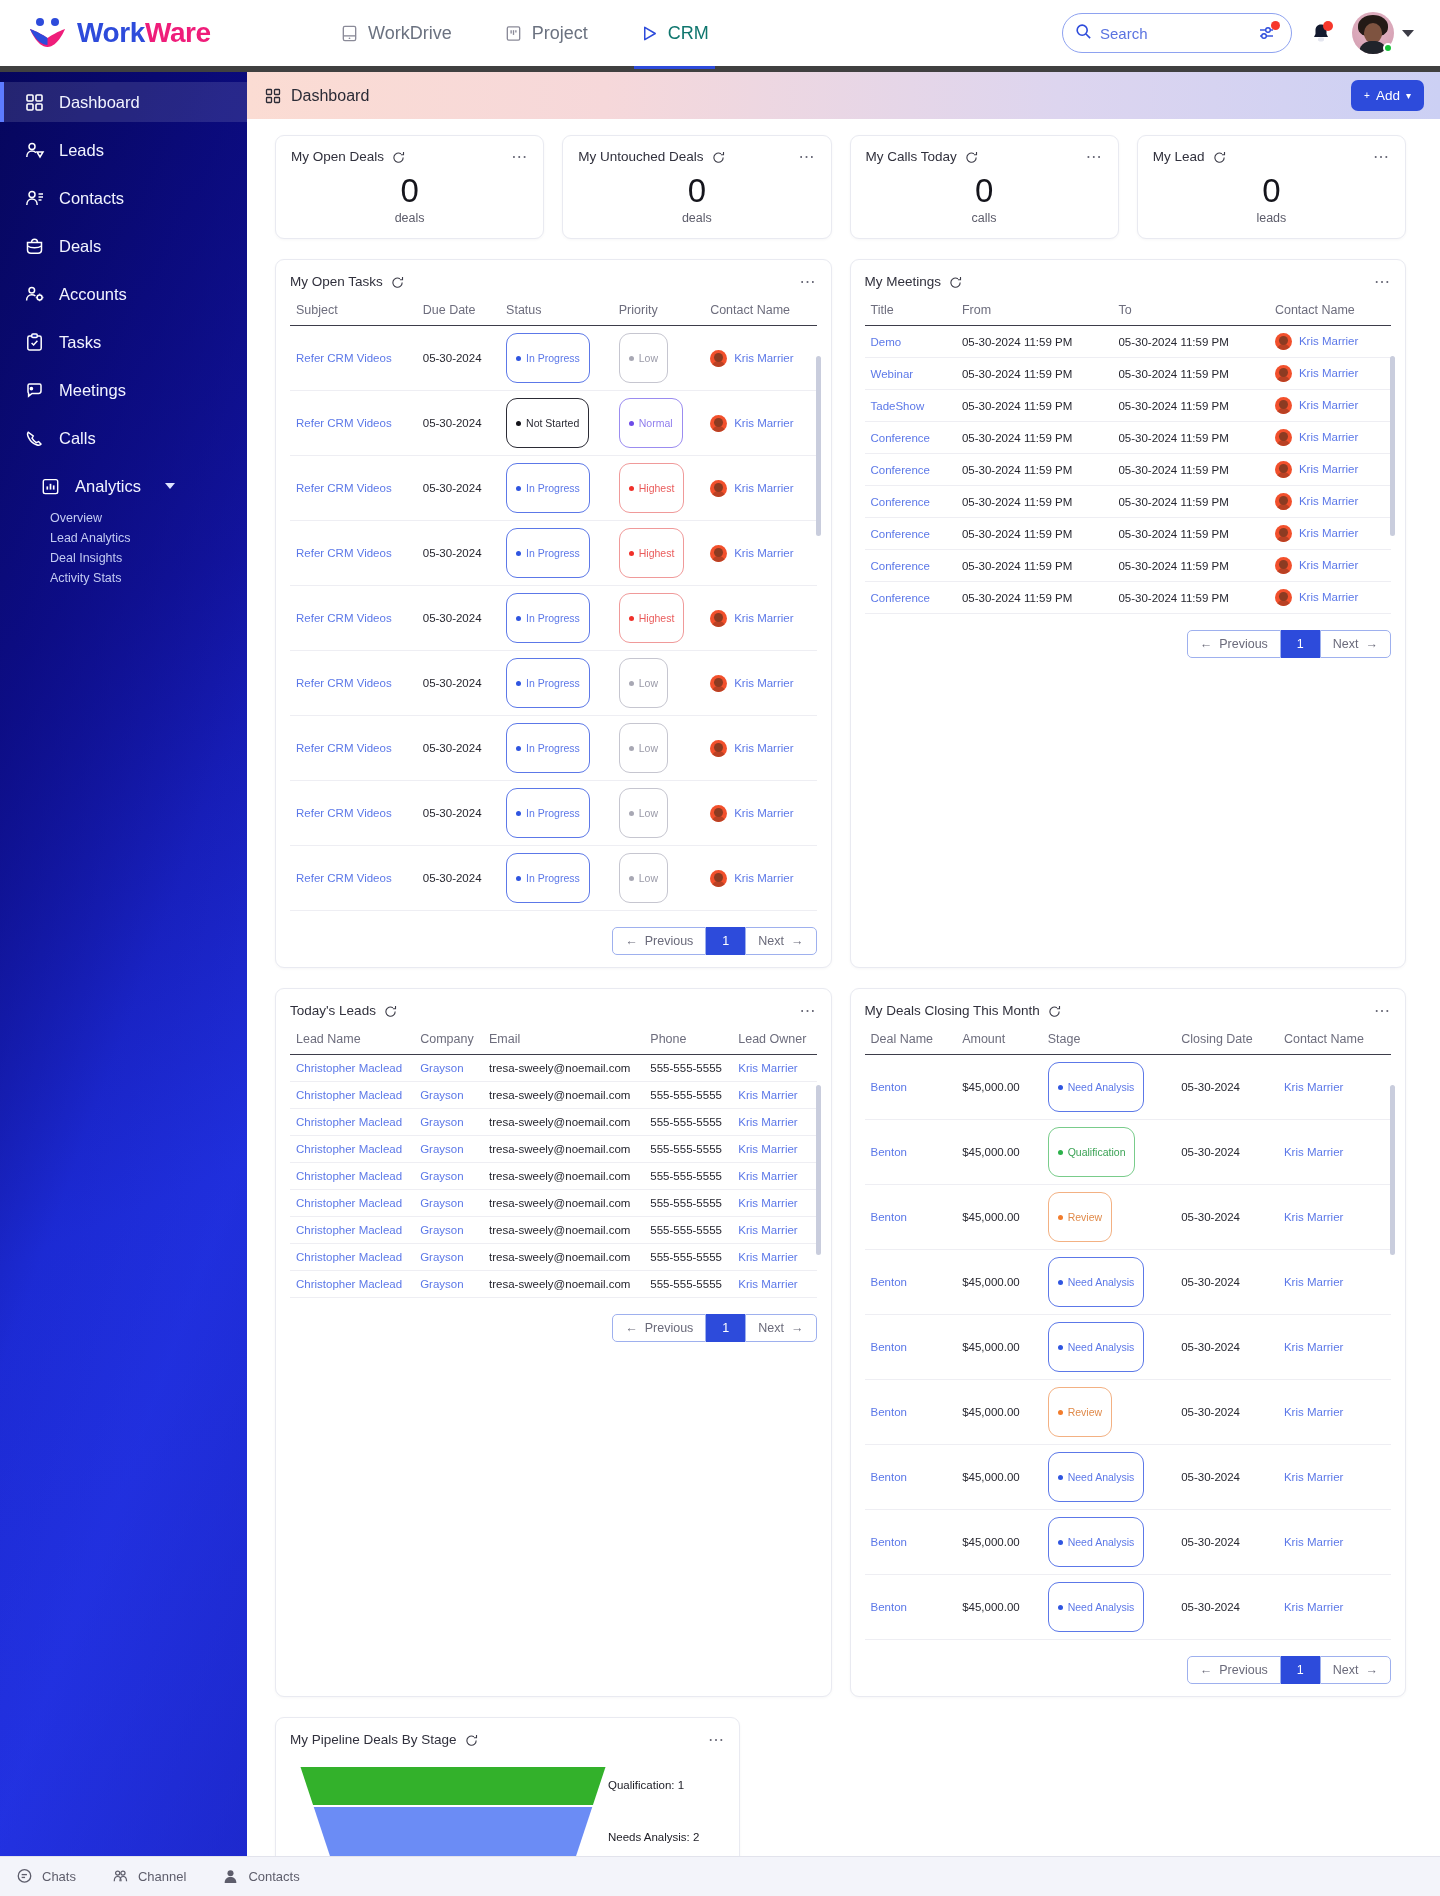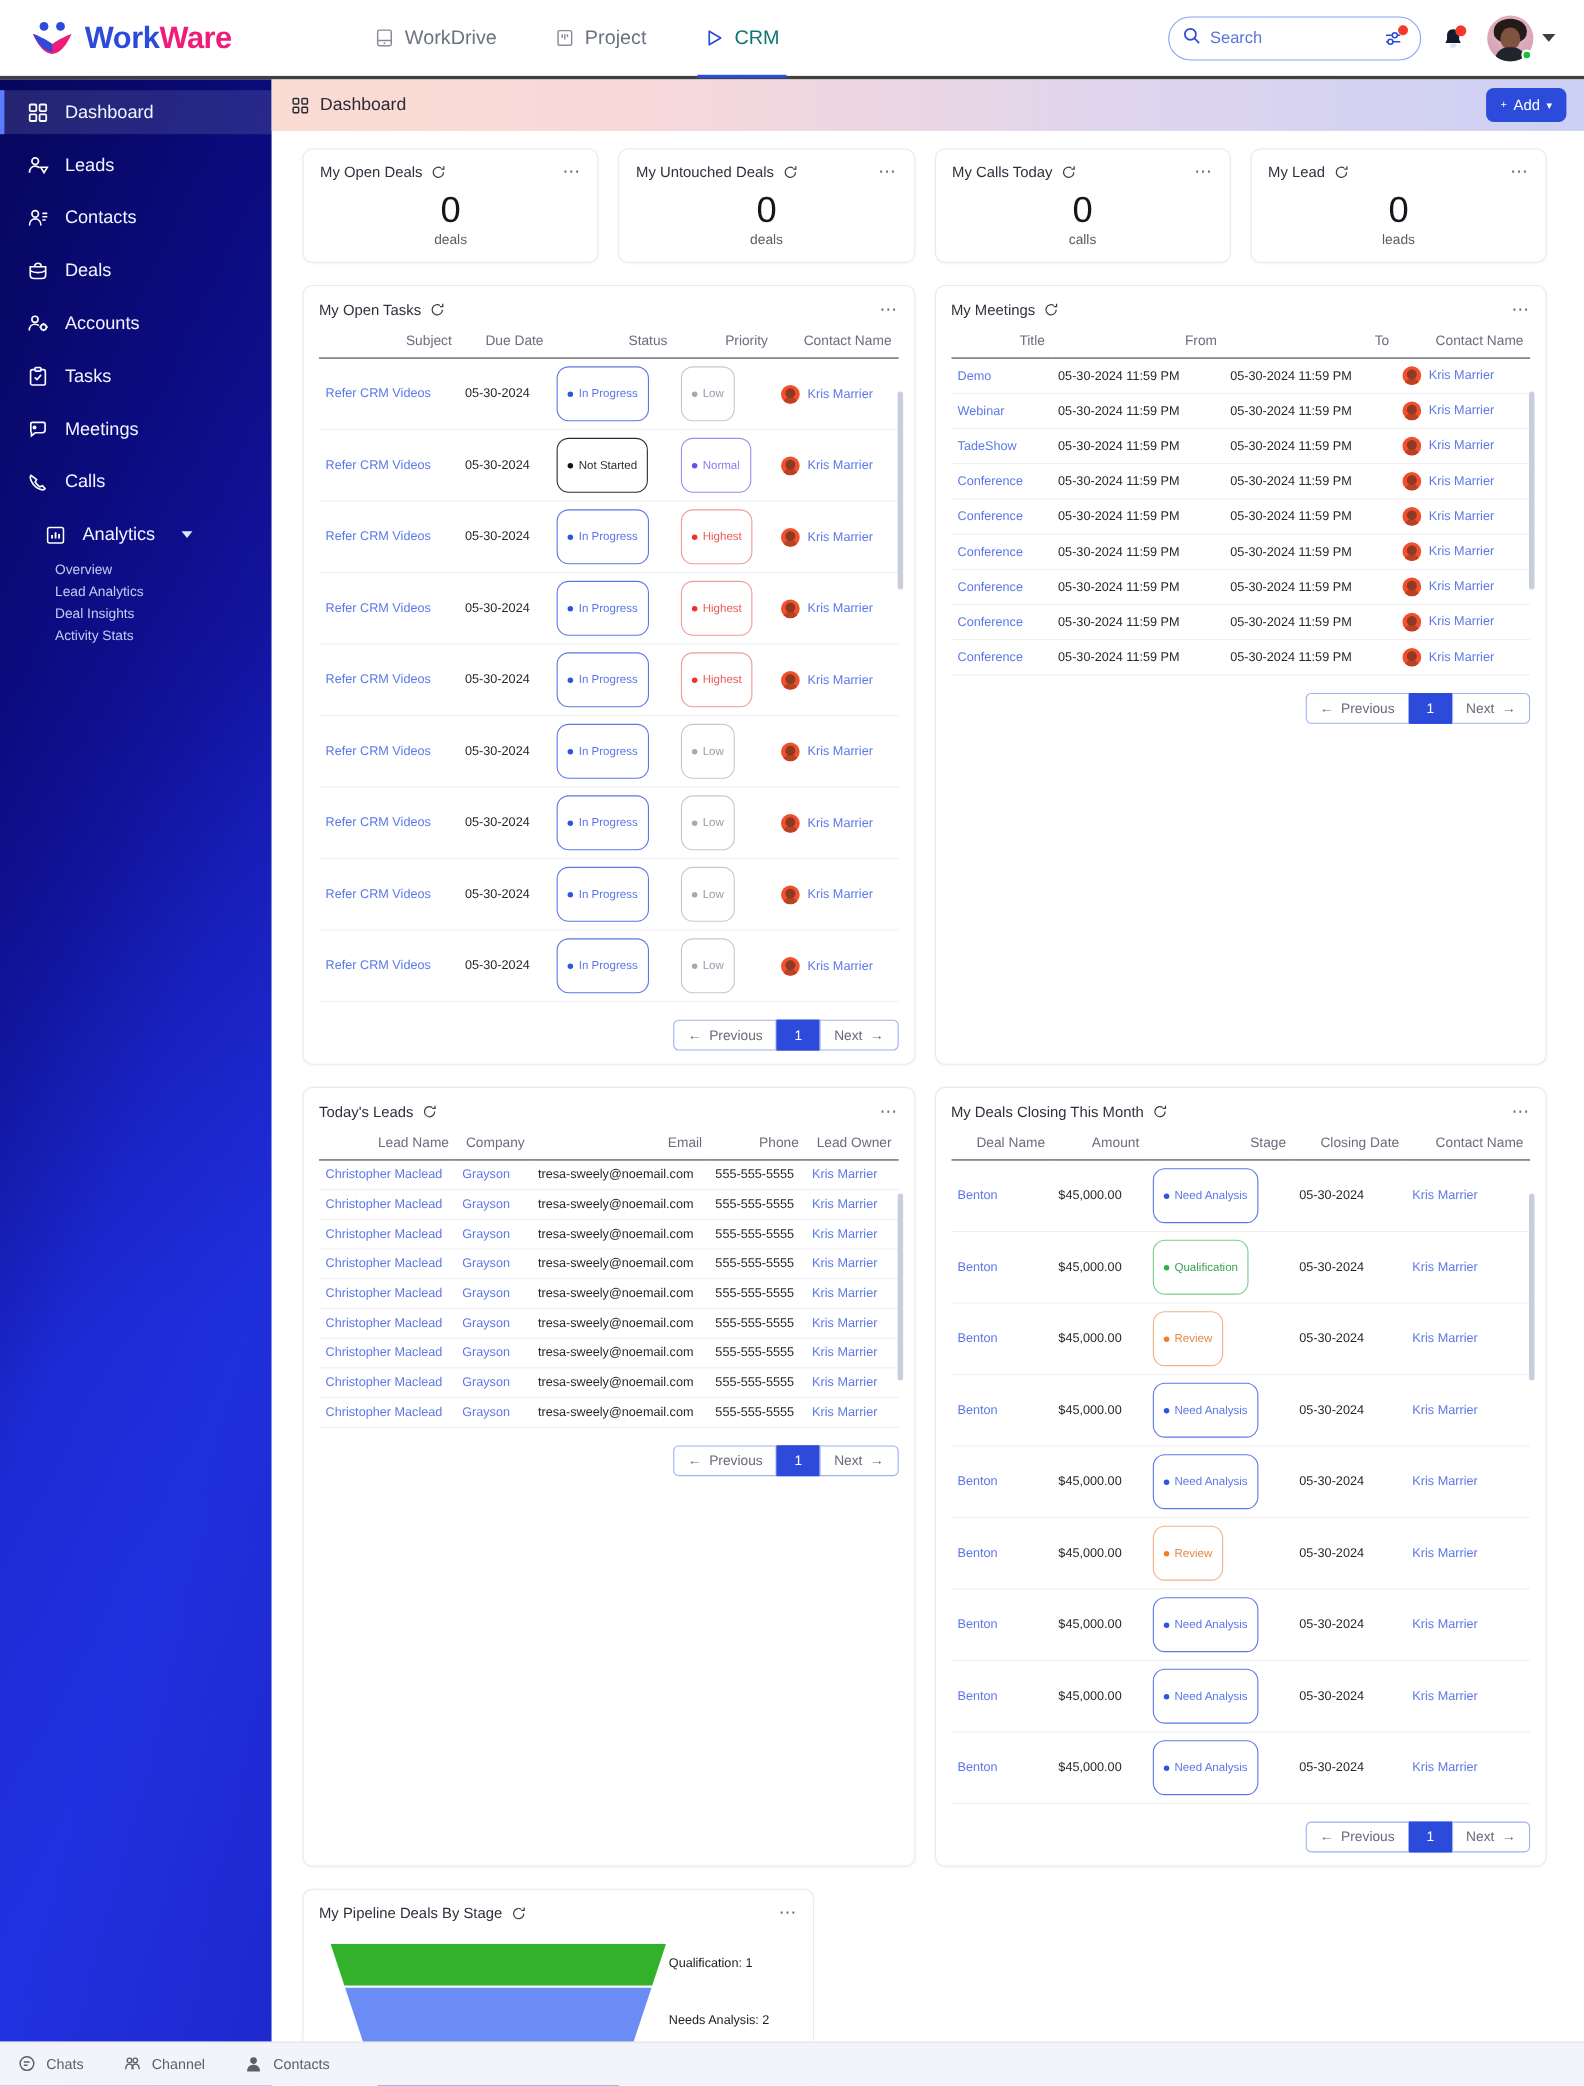--- a/index.html
+++ b/index.html
@@ -10,21 +10,21 @@
     overflow: hidden;
     position: relative;
   }
 
   
   .topbar {
     height: 72px; width: 1440px;
     background: #ffffff;
     display: flex; align-items: center;
     position: relative; z-index: 40;
-    border-bottom: 3px solid #404040;
+    border-bottom: 6px solid #404040;
   }
   .brand { display: flex; align-items: center; gap: 9px; padding-left: 28px; width: 300px; }
   .brand-logo { width: 40px; height: 34px; position: relative; }
   .brand-text { font-size: 28px; font-weight: bold; letter-spacing: -0.4px; }
   .bt-work { color: #2d4bdb; }
   .bt-ware { color: #ef1d7a; }
 
   .appnav { display: flex; align-items: center; gap: 52px; margin-left: 40px; height: 72px; }
   .appnav-item {
     display: flex; align-items: center; gap: 9px;
@@ -149,21 +149,21 @@
   .refresh-ico { width: 13px; height: 13px; margin-left: 8px; cursor: pointer; }
   .ellipsis { margin-left: auto; color: #6c6c7a; font-size: 16px; letter-spacing: 1px; cursor: pointer; line-height: 10px; }
   .kpi-num { text-align: center; font-size: 33px; color: #15151c; font-weight: 300; margin-top: 10px; line-height: 34px; }
   .kpi-unit { text-align: center; font-size: 12.5px; color: #5c5c6a; margin-top: 3px; }
 
   .two-col { display: flex; gap: 18px; margin-top: 20px; }
   .panel { flex: 1; padding: 14px 14px 12px 14px; position: relative; }
 
   table.tbl { width: 100%; border-collapse: collapse; margin-top: 14px; }
   table.tbl th {
-    text-align: right; font-size: 12.5px; color: #6d6d7d; font-weight: normal;
+    text-align: left; font-size: 12.5px; color: #6d6d7d; font-weight: normal;
     padding: 0 6px 8px 6px; border-bottom: 1px solid #3d3d4a;
   }
   table.tbl td {
     font-size: 11.5px; color: #26262f; padding: 7px 6px;
     border-bottom: 1px solid #eeeef3; white-space: nowrap;
   }
   .lnk { color: #5c78e8; cursor: pointer; }
   .pill {
     display: inline-flex; align-items: center; gap: 5px;
     border-radius: 11px; padding: 18px 9px; font-size: 10.5px; border: 1px solid;

